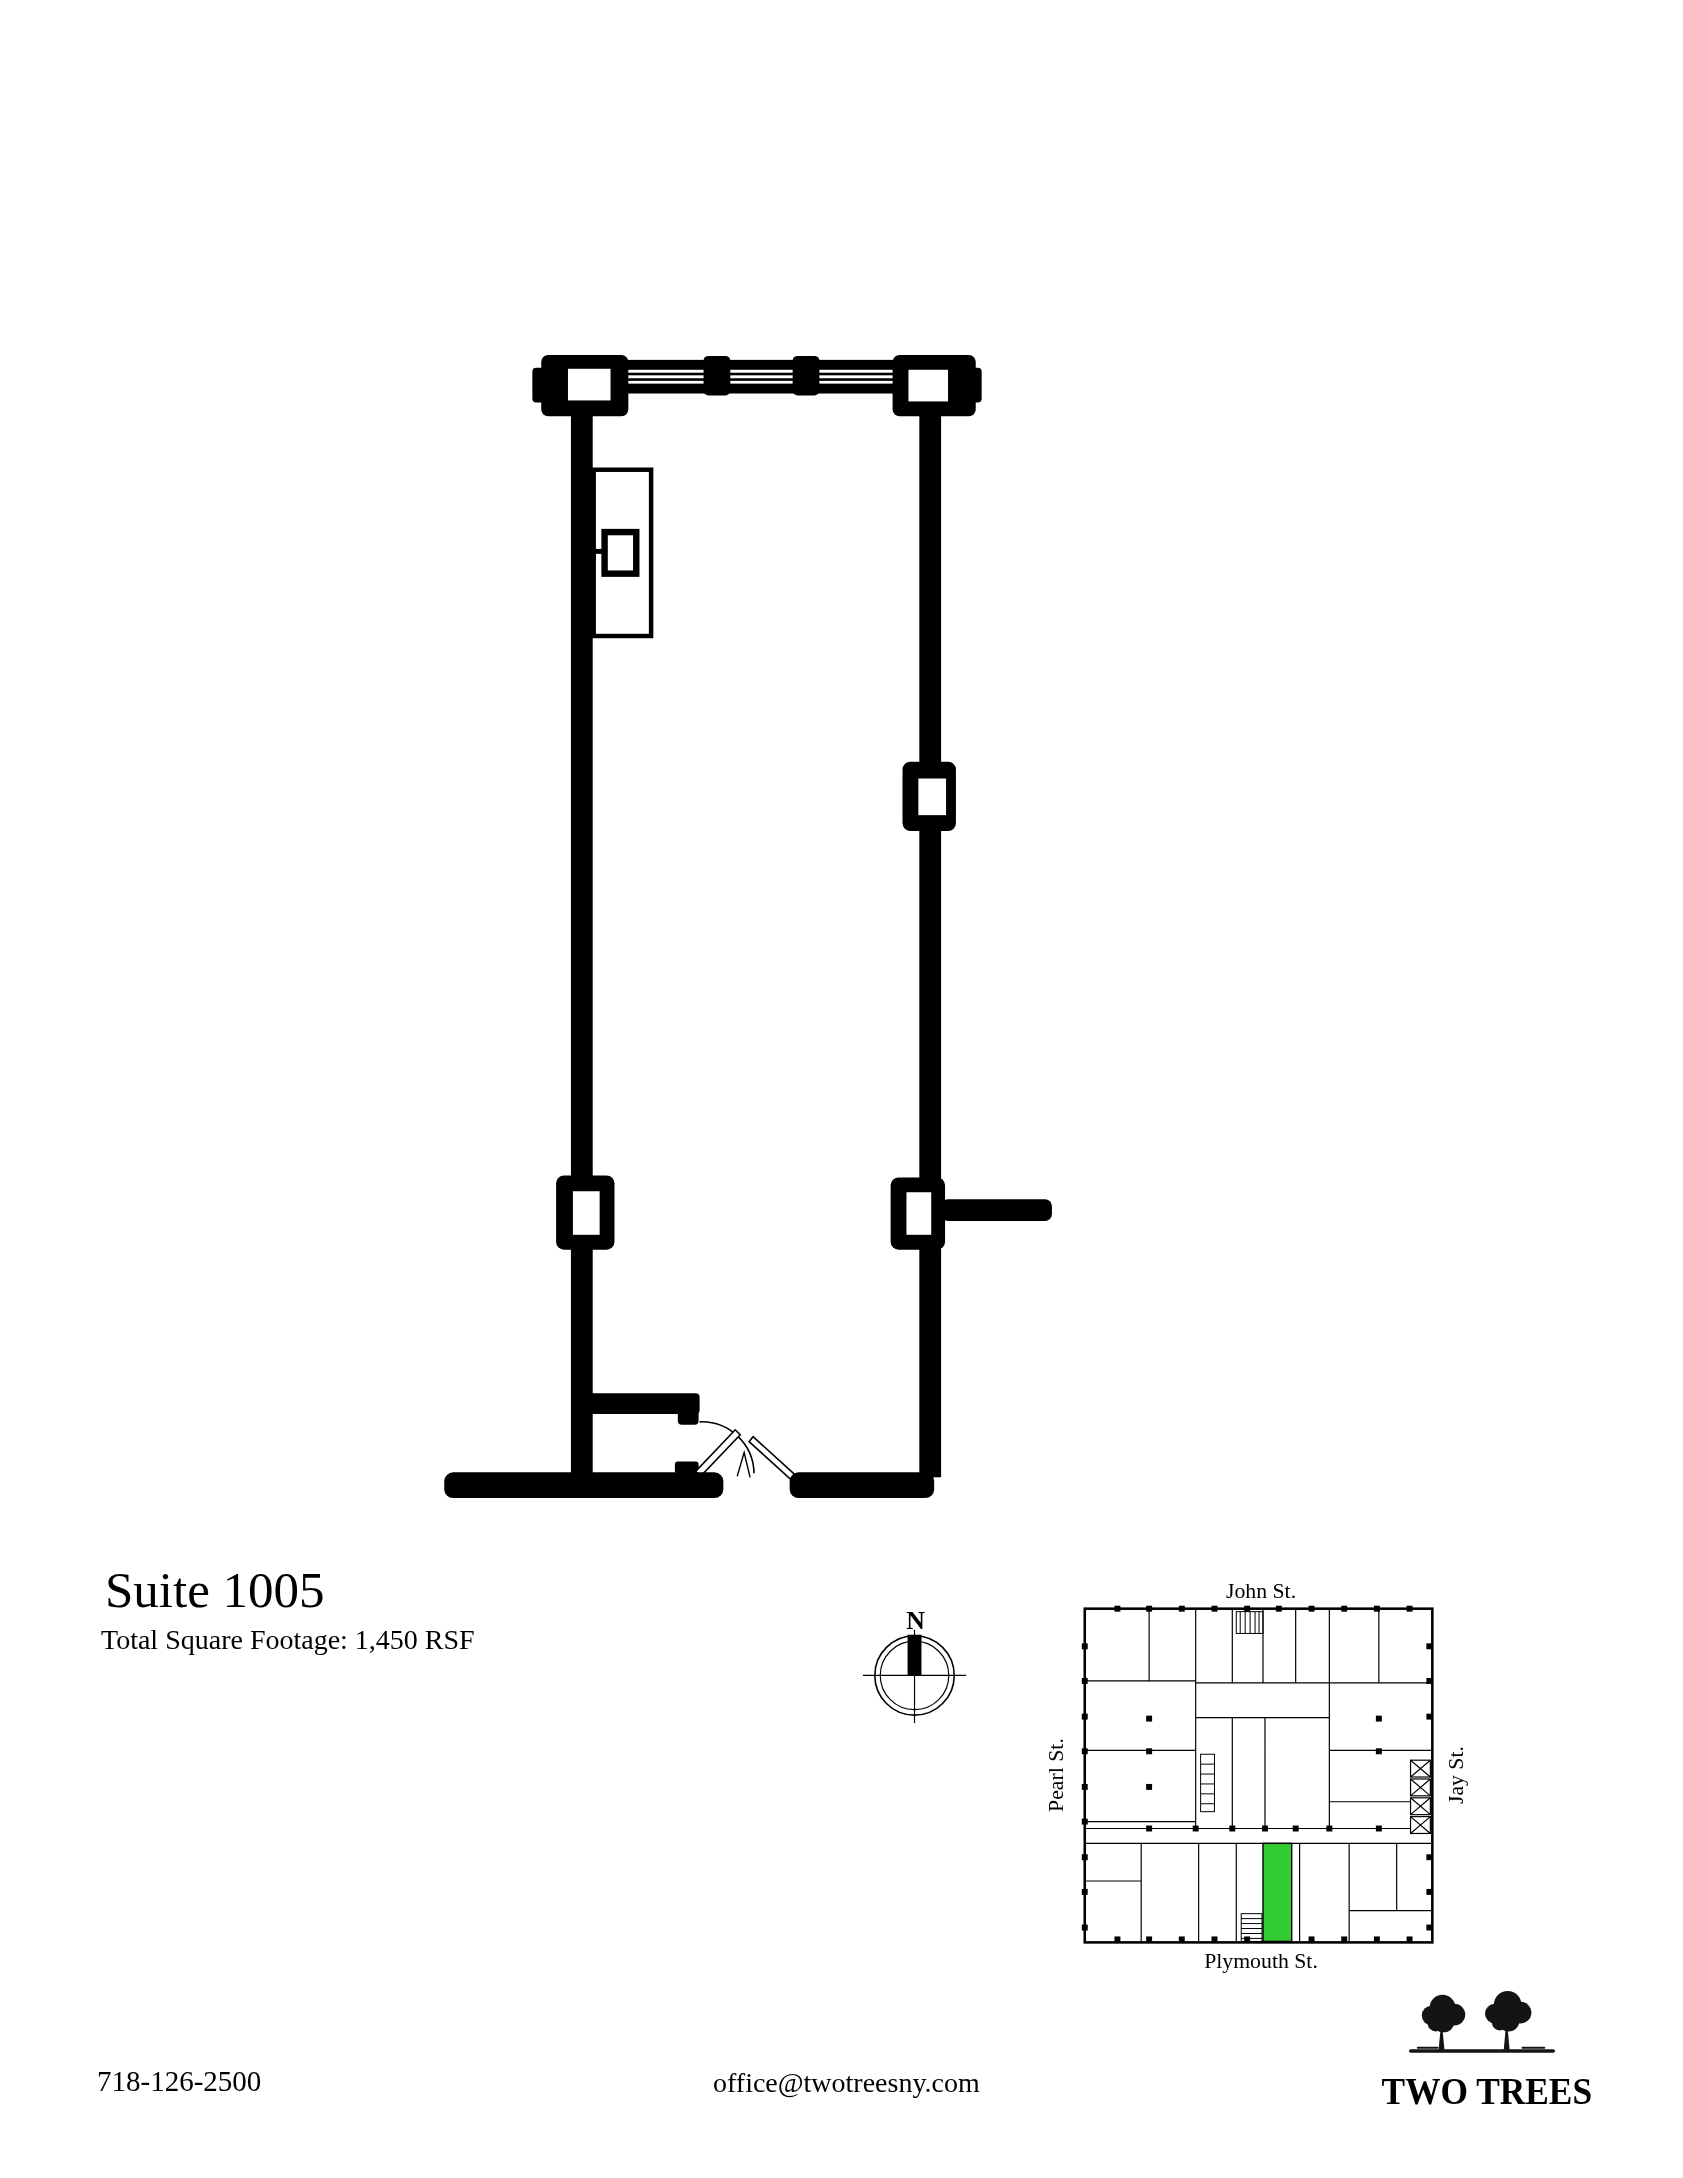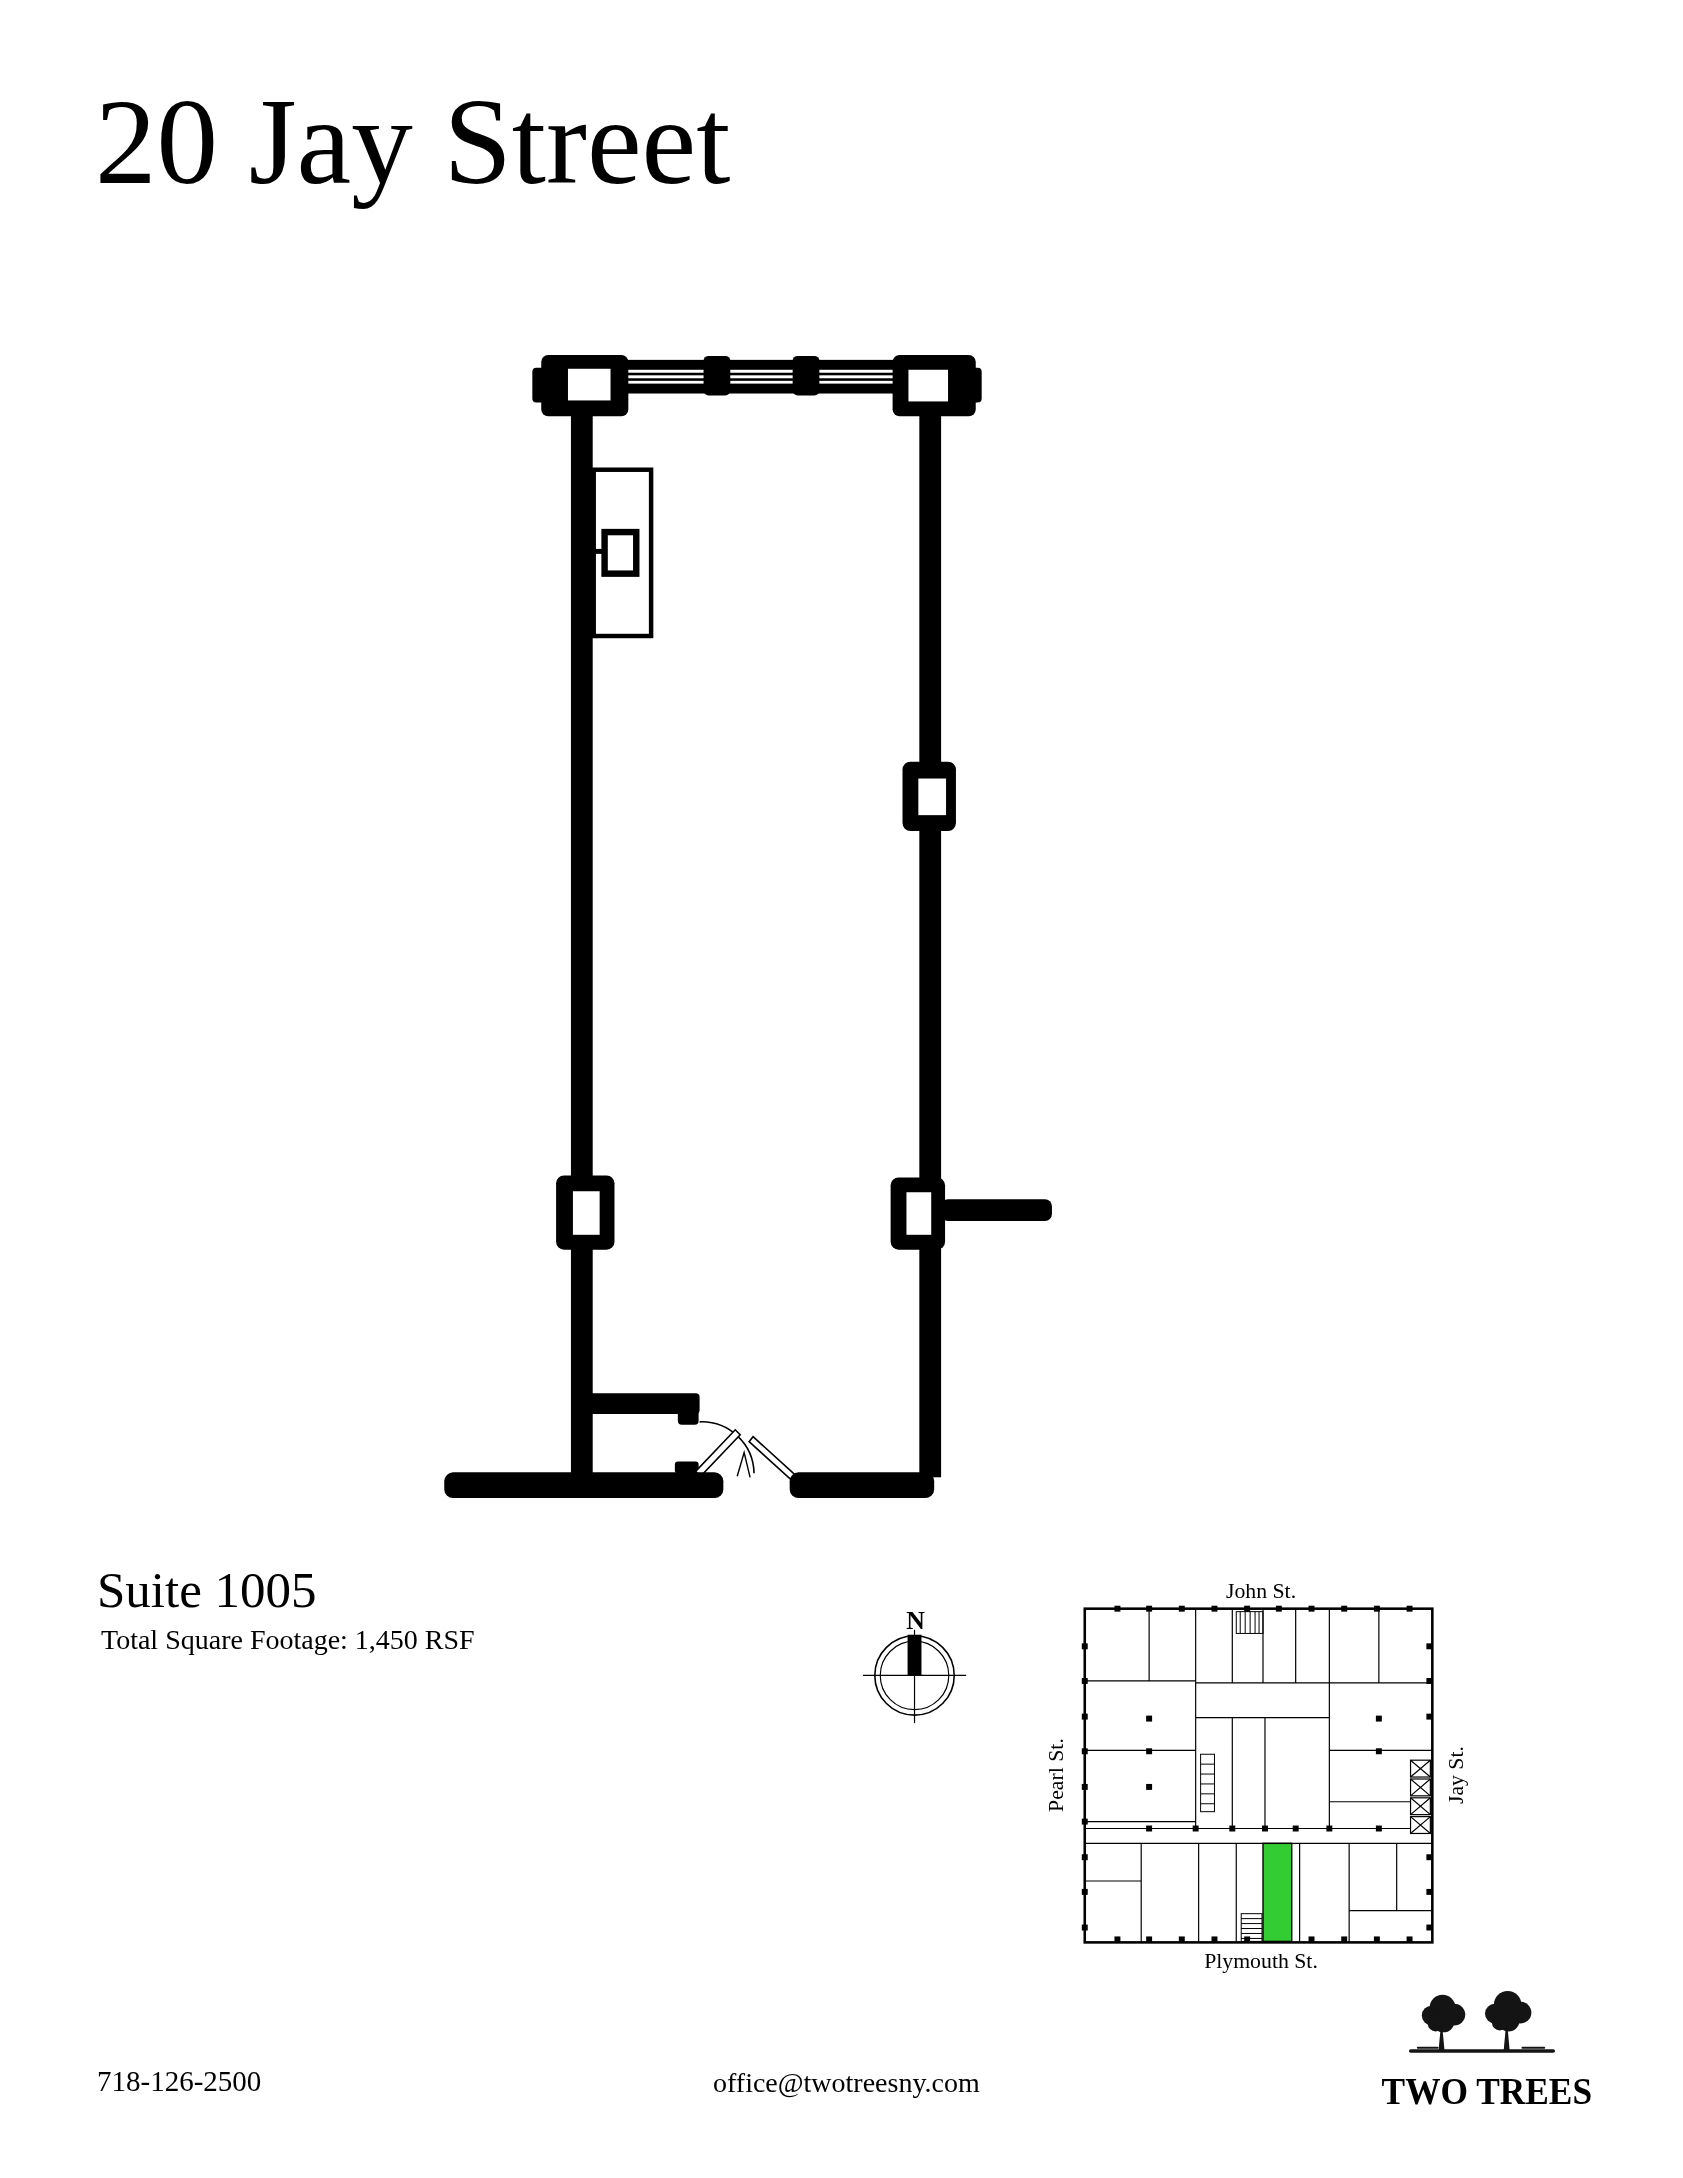--- a/index.html
+++ b/index.html
@@ -1,34 +1,33 @@
 <!DOCTYPE html>
 <html><head>
 <meta charset="utf-8">
 <style>
   html,body { margin:0; padding:0; background:#fff; }
   body { width:1683px; height:2178px; font-family:"Liberation Serif", serif; color:#000; }
   .page { position:relative; width:1683px; height:2178px; background:#fff; overflow:hidden; }
   .abs { position:absolute; }
   .title { left:95px; top:77px; font-size:123px; line-height:1.05; letter-spacing:0px; }
   .subtitle { left:99px; top:222px; font-size:48px; line-height:1.1; }
-  .suite-name { left:97px; top:1564px; font-size:51px; line-height:1.05; }
+  .suite-name { left:105px; top:1564px; font-size:51px; line-height:1.05; }
   .suite-footage { left:101px; top:1624px; font-size:28px; }
   .phone { left:97px; top:2065px; font-size:29px; }
   .email { left:713px; top:2067px; font-size:28px; }
   .logo { left:1374px; top:1984px; width:216px; text-align:center; }
   .logo-text { font-size:38px; font-weight:bold; margin-top:4px; transform:scaleX(0.93); transform-origin:center; white-space:nowrap; }
   svg text { font-family:"Liberation Serif", serif; }
 </style>
 </head>
 <body>
 
 <div class="page">
 
-  <div class="abs title">20 Jay Street</div>
 
   <svg class="abs" style="left:436px; top:347px;" width="644" height="1158" viewBox="440 350 650 1170">
     <g fill="#000" stroke="none">
 
       <g>
         <rect x="630" y="363" width="278" height="10"></rect>
         <rect x="630" y="387" width="278" height="10"></rect>
         <rect x="630" y="376" width="278" height="2.6"></rect>
         <rect x="630" y="381.6" width="278" height="2.6"></rect>
         <rect x="710" y="359" width="27" height="40" rx="5"></rect>

